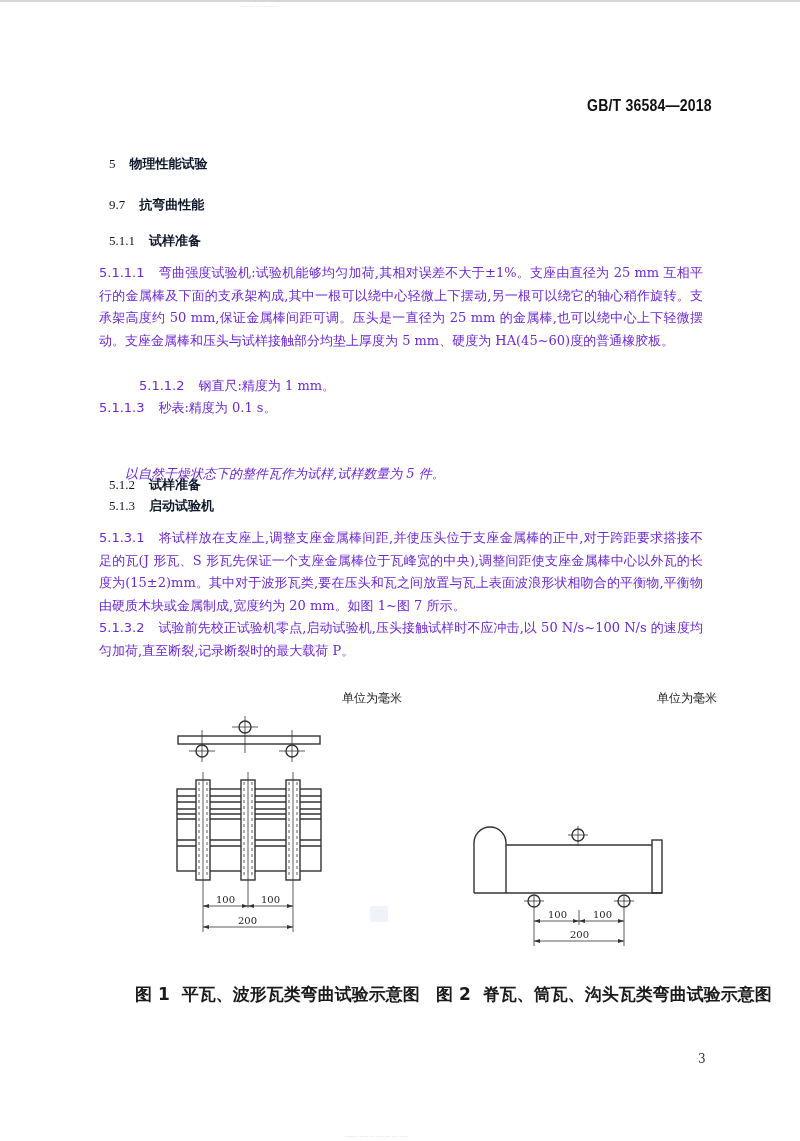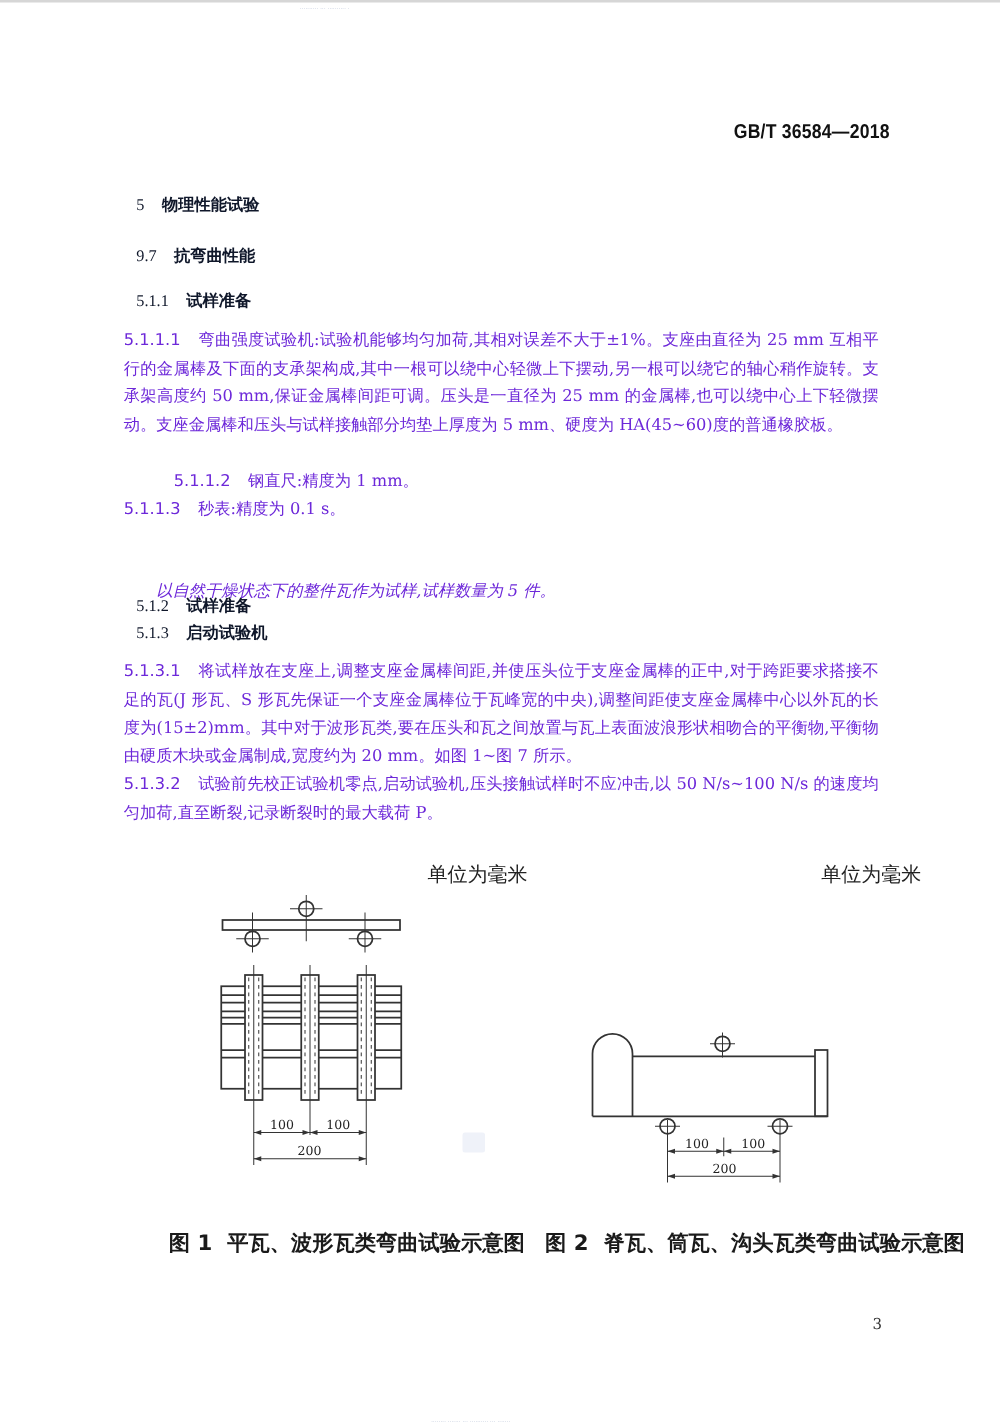--- a/index.html
+++ b/index.html
@@ -14,21 +14,21 @@
       position: absolute; right: 88px; top: 97px;
       font-family: "Liberation Sans", sans-serif; font-weight: bold;
       font-size: 16px; color: #111; letter-spacing: 0.2px;
       transform: scaleX(0.88); transform-origin: right center;
     }
     .h { position: absolute; left: 109px; font-family: Liberation Serif, serif; font-weight: bold; font-size: 13px; color: #0f172a; }
     .h .num { font-weight: normal; margin-right: 14px; }
     .para { position: absolute; left: 99px; width: 604px; font-size: 13px; line-height: 22.5px; color: #6d28d9; text-align: justify; }
     .para .num { font-family: "DejaVu Sans", sans-serif; margin-right: 14px; }
     .indent { text-indent: 26px; font-style: italic; }
-    .unit { position: absolute; font-family: "DejaVu Sans", sans-serif; font-size: 16px; color: #222; }
+    .unit { position: absolute; font-family: "DejaVu Sans", sans-serif; font-size: 12px; color: #222; }
     .caption { position: absolute; font-family: "DejaVu Sans", sans-serif; font-weight: bold; font-size: 17px; color: #1a1a1a; }
     .caption .fig { margin-right: 12px; }
     .pagenum { position: absolute; left: 698px; top: 1052px; font-size: 12px; color: #333; }
     svg text { font-family: "DejaVu Serif", serif; font-size: 10px; fill: #222; }
     .wm { position: absolute; left: 370px; top: 906px; width: 18px; height: 16px; background: #e4e9f5; opacity: 0.6; border-radius: 2px; }
   </style>
 </head>
 <body>
 
 <div class="topline"></div>

